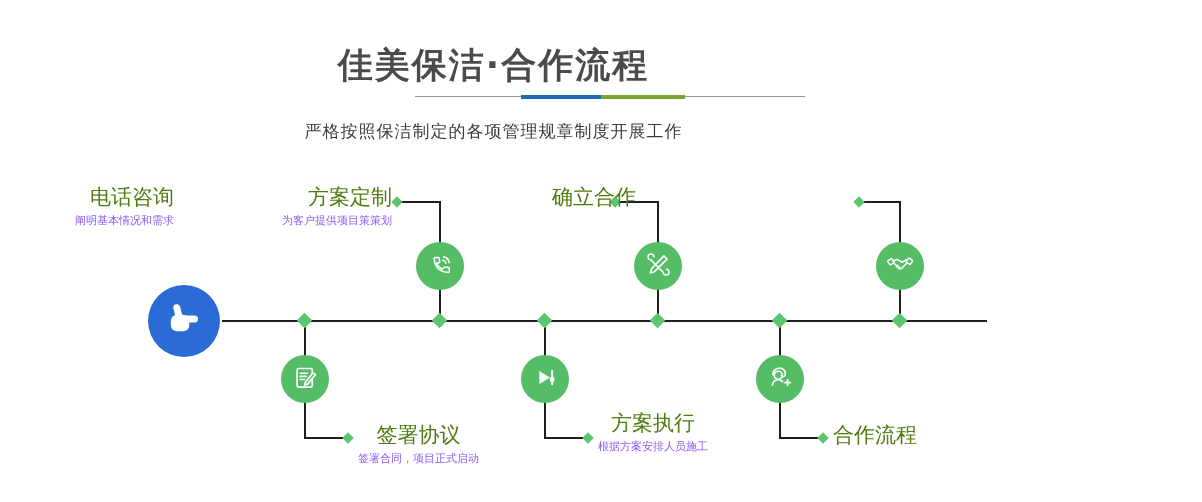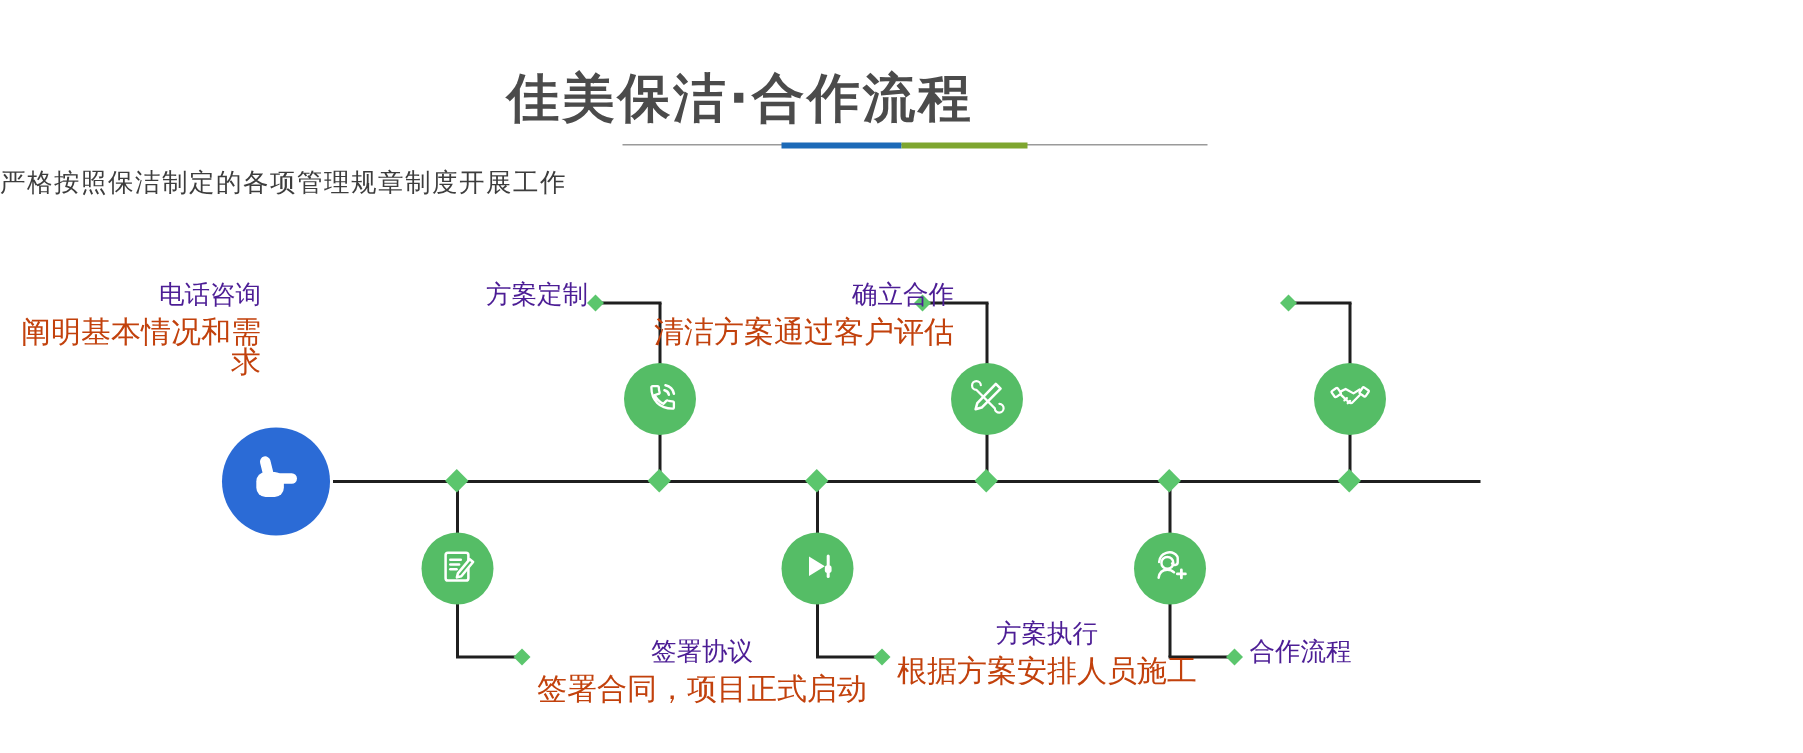--- a/index.html
+++ b/index.html
@@ -10,42 +10,42 @@
   
   .page-title{
     position:absolute;top:42px;left:0;width:100%;text-align:center;
     font-size:35px;font-weight:bold;color:#4b4b4b;letter-spacing:2px;margin:0;
   }
   .divider{position:absolute;top:96px;left:415px;width:390px;height:1px;background:#9a9a9a;}
   .divider .seg{position:absolute;top:-1px;height:4px;display:block;}
   .divider .seg.blue{left:106px;width:80px;background:var(--div-blue,#1c6ab8);}
   .divider .seg.green{left:186px;width:84px;background:var(--div-green,#7ea62f);}
   .page-subtitle{
-    position:absolute;top:110px;left:0;width:100%;text-align:left;
+    position:absolute;top:120px;left:0;width:100%;text-align:center;
     font-size:17px;color:#3d3d3d;margin:0;letter-spacing:1px;
   }
   
   .main-line{position:absolute;left:222px;top:320px;width:771px;height:2px;background:var(--line,#1f1f1f);}
   .vline{position:absolute;width:2px;background:var(--line,#1f1f1f);}
   .hline{position:absolute;height:2px;background:var(--line,#1f1f1f);}
   .node{position:absolute;width:11px;height:11px;background:var(--node,#5bc66d);transform:rotate(45deg);}
   .mini-node{position:absolute;width:8px;height:8px;background:var(--node,#5bc66d);transform:rotate(45deg);}
   
   .big-circle{
     position:absolute;width:72px;height:72px;border-radius:50%;
     background:var(--blue,#2b6bd6);display:flex;align-items:center;justify-content:center;
   }
   .step-circle{
     position:absolute;width:48px;height:48px;border-radius:50%;
     background:var(--green,#55bd66);display:flex;align-items:center;justify-content:center;
   }
   
   .label{position:absolute;}
-  .label .t{font-size:17px;color:#4c1d95;font-weight:500;line-height:22px;}
-  .label .d{font-size:20px;color:#c2410c;line-height:20px;margin-top:3px;}
+  .label .t{font-size:21px;color:#4d7c0f;font-weight:500;line-height:22px;}
+  .label .d{font-size:11px;color:#8b5cf6;line-height:20px;margin-top:3px;}
   .label.top{text-align:right;}
   .label.bottom{text-align:center;}
 </style>
 </head>
 <body>
 
 <div class="canvas">
 
   <h1 class="page-title">佳美保洁·合作流程</h1>
   <div class="divider">
@@ -165,24 +165,24 @@
       </svg>
     </span>
   </div>
 
   <div class="label top" style="top:186px;right:813px;">
     <div class="t">电话咨询</div>
     <div class="d">阐明基本情况和需求</div>
   </div>
   <div class="label top" style="top:186px;right:595px;">
     <div class="t">方案定制</div>
+    <div class="d">为客户提供项目策策划</div>
   </div>
   <div class="label top" style="top:186px;right:351px;">
     <div class="t">确立合作</div>
-    <div class="d">清洁方案通过客户评估</div>
   </div>
 
   <div class="label bottom" style="top:424px;left:358px;">
     <div class="t">签署协议</div>
     <div class="d">签署合同，项目正式启动</div>
   </div>
   <div class="label bottom" style="top:412px;left:598px;">
     <div class="t">方案执行</div>
     <div class="d">根据方案安排人员施工</div>
   </div>

